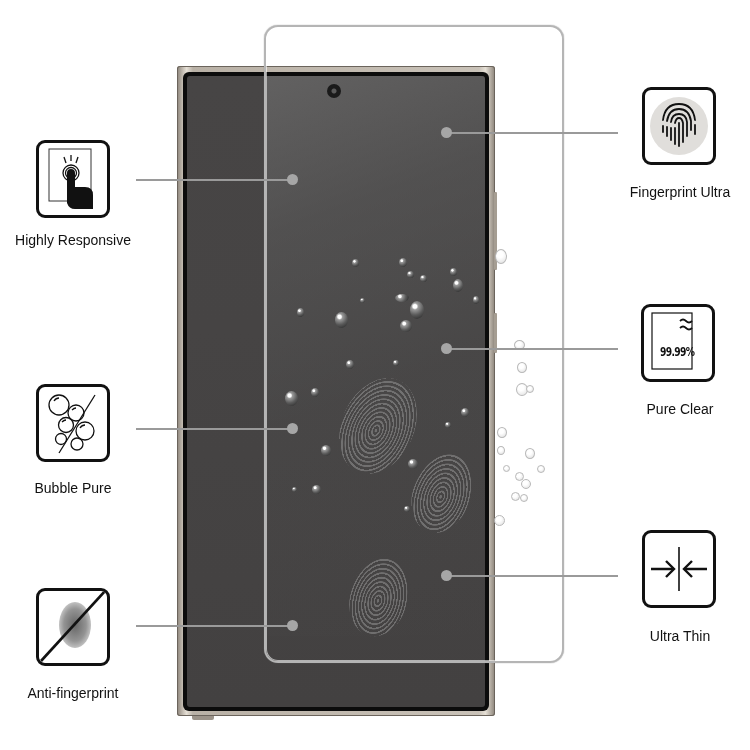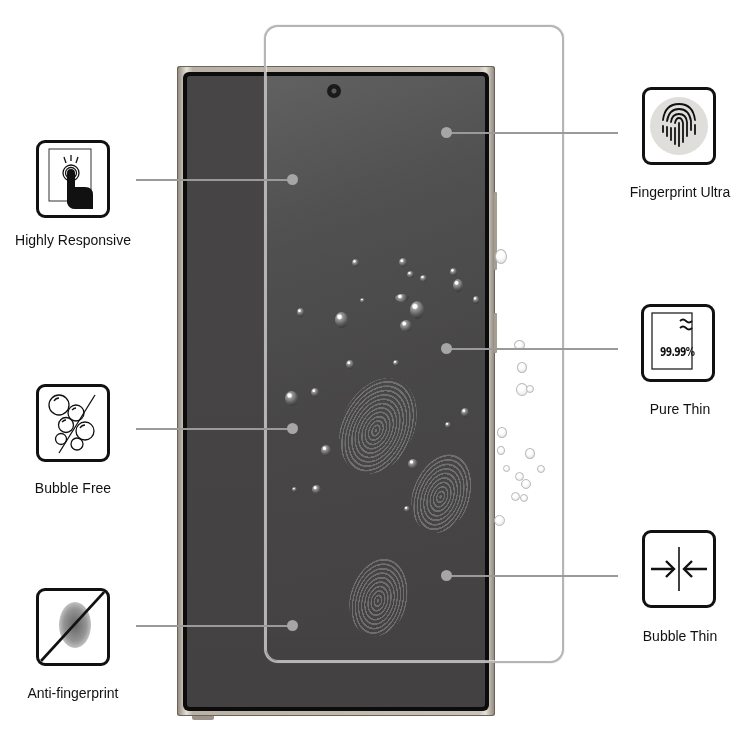--- a/index.html
+++ b/index.html
@@ -167,21 +167,21 @@
       <circle cx="27" cy="38" r="7.5"></circle>
       <path d="M23 35 Q25 33 27 33"></path>
       <circle cx="46" cy="44" r="9"></circle>
       <path d="M41 41 Q43 38 46 38"></path>
       <circle cx="22" cy="52" r="5.5"></circle>
       <circle cx="38" cy="57" r="6"></circle>
       <line x1="56" y1="8" x2="20" y2="66"></line>
     </g>
   </svg>
 </div>
-<div class="abs feature-label" style="left:0px; top:480px; width:146px;">Bubble Free</div>
+<div class="abs feature-label" style="left:0px; top:480px; width:146px;">Bubble Pure</div>
 
 <div class="abs feature-box" style="left:36px; top:588px;">
   <svg width="68" height="72" viewBox="0 0 68 72">
     <defs>
       <radialGradient id="fpg" cx="50%" cy="50%" r="50%">
         <stop offset="0%" stop-color="#555"></stop>
         <stop offset="70%" stop-color="#888"></stop>
         <stop offset="100%" stop-color="#bbb"></stop>
       </radialGradient>
     </defs>
@@ -211,24 +211,24 @@
 <div class="abs feature-label" style="left:610px; top:184px; width:140px;">Fingerprint Ultra</div>
 
 <div class="abs feature-box" style="left:641px; top:304px;">
   <svg width="68" height="72" viewBox="0 0 68 72">
     <rect x="8" y="6" width="40" height="56" fill="none" stroke="#111" stroke-width="1.2"></rect>
     <path d="M36 14 Q39 11 42 14 Q45 17 48 14" fill="none" stroke="#111" stroke-width="1.8"></path>
     <path d="M36 21 Q39 18 42 21 Q45 24 48 21" fill="none" stroke="#111" stroke-width="1.8"></path>
   </svg>
 </div>
 <div class="abs" style="left:660px; top:345px; font-family:'DejaVu Sans Condensed','DejaVu Sans',sans-serif; font-weight:bold; font-size:12px; letter-spacing:-0.8px; color:#111; transform:scaleX(0.85); transform-origin:left;">99.99%</div>
-<div class="abs feature-label" style="left:610px; top:401px; width:140px;">Pure Thin</div>
+<div class="abs feature-label" style="left:610px; top:401px; width:140px;">Pure Clear</div>
 
 <div class="abs feature-box" style="left:642px; top:530px;">
   <svg width="68" height="72" viewBox="0 0 68 72">
     <line x1="34" y1="14" x2="34" y2="58" stroke="#111" stroke-width="1.6"></line>
     <line x1="6" y1="36" x2="29" y2="36" stroke="#111" stroke-width="2.4"></line>
     <polyline points="21,28 29,36 21,44" fill="none" stroke="#111" stroke-width="2.4"></polyline>
     <line x1="39" y1="36" x2="62" y2="36" stroke="#111" stroke-width="2.4"></line>
     <polyline points="47,28 39,36 47,44" fill="none" stroke="#111" stroke-width="2.4"></polyline>
   </svg>
 </div>
-<div class="abs feature-label" style="left:610px; top:628px; width:140px;">Bubble Thin</div>
+<div class="abs feature-label" style="left:610px; top:628px; width:140px;">Ultra Thin</div>
 
 </body></html>

